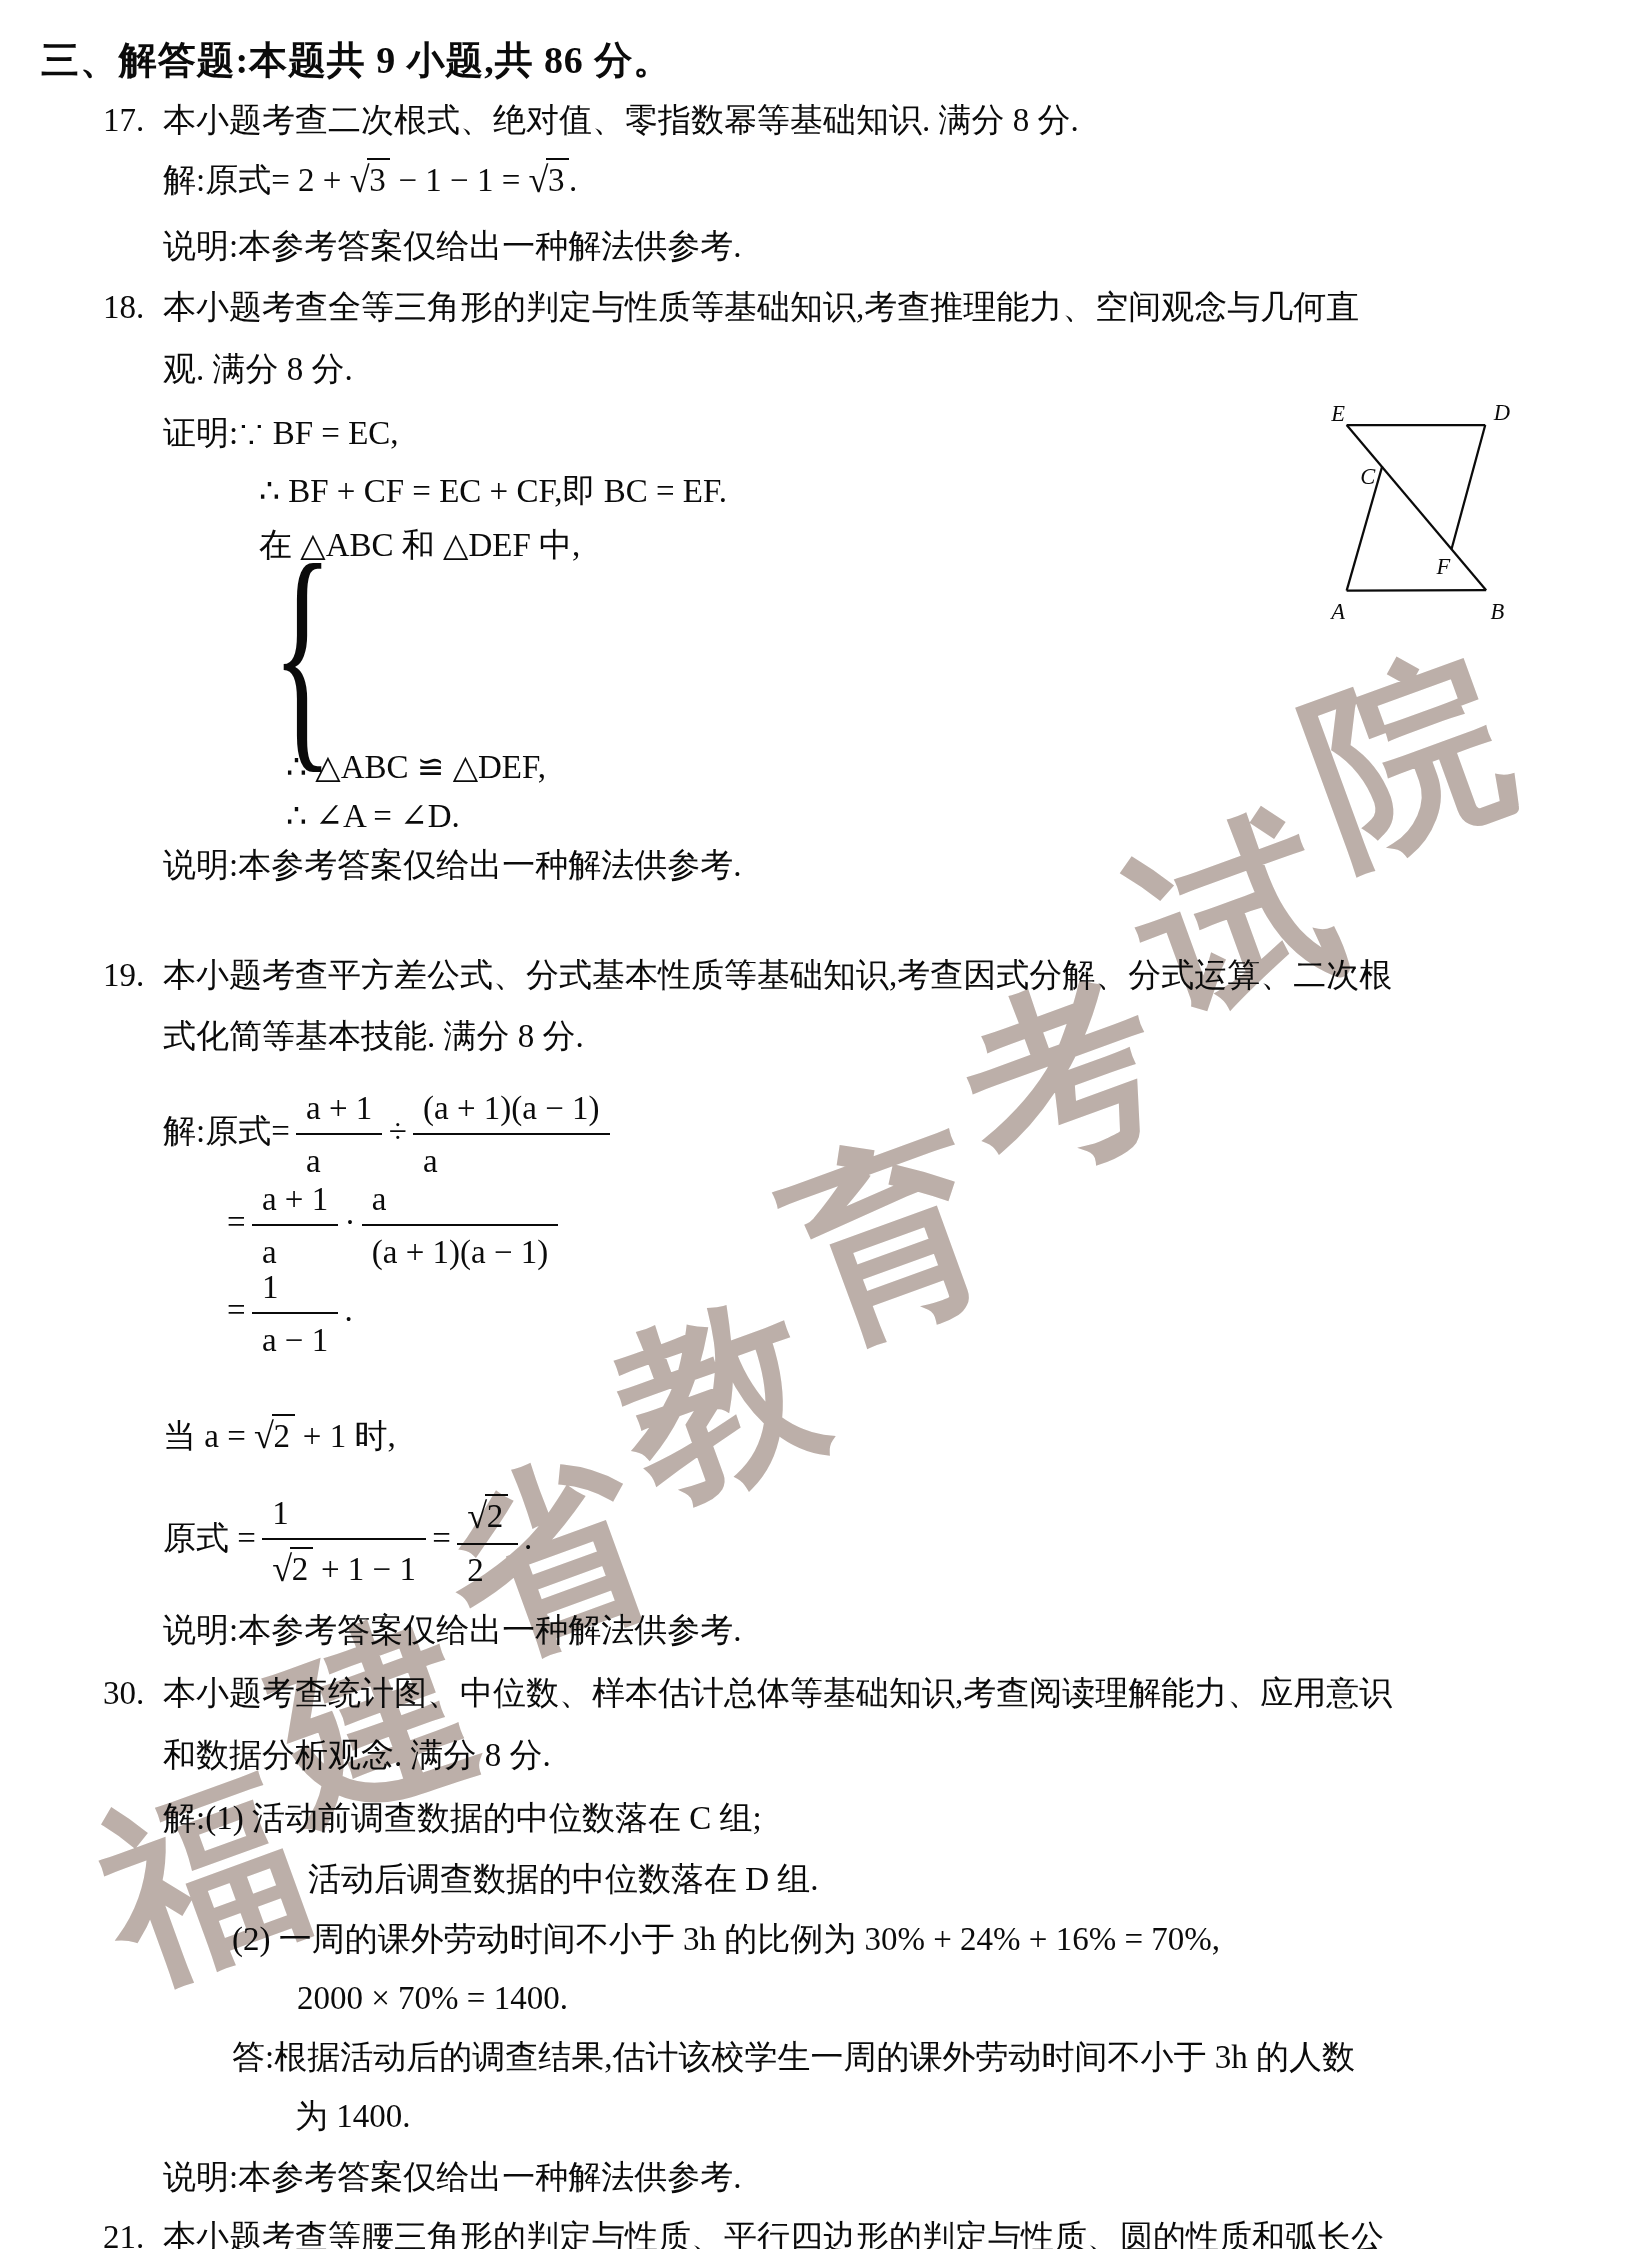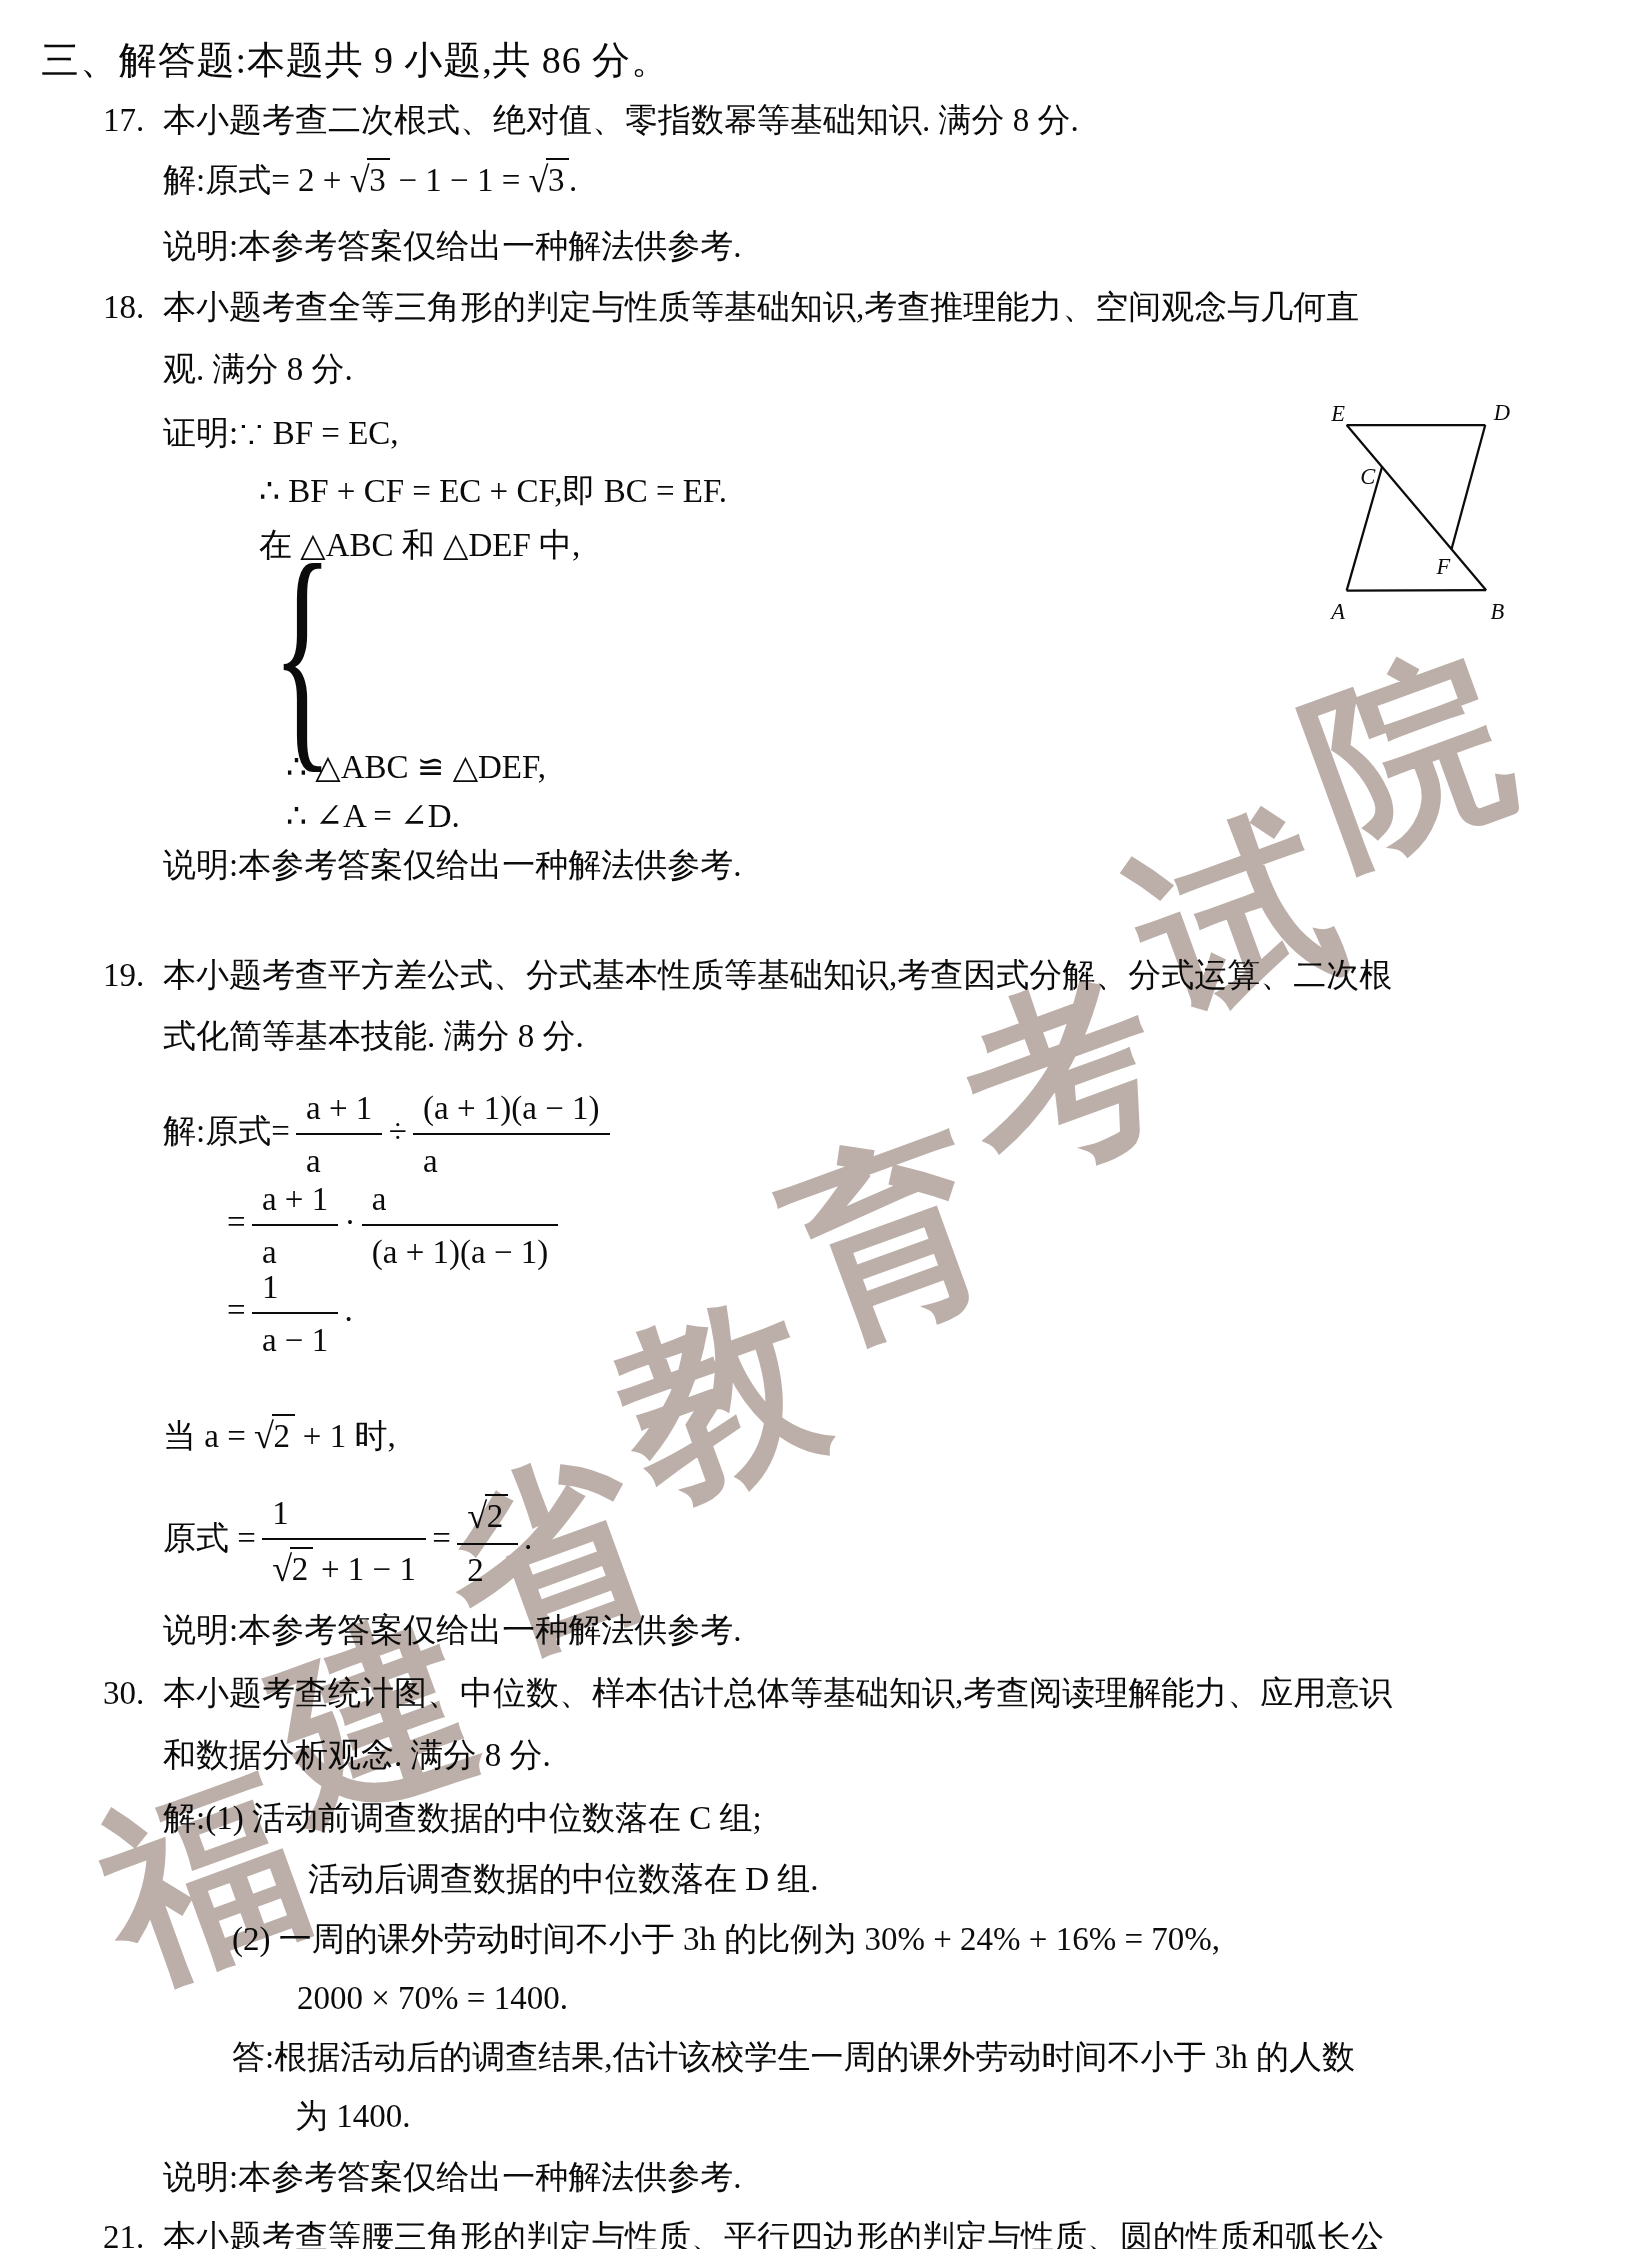--- a/index.html
+++ b/index.html
@@ -5,21 +5,21 @@
   html,body{margin:0;padding:0;}
   body{
     position:relative;
     width:1646px;height:2510px;
     background:#ffffff;
     font-family:"Liberation Serif","DejaVu Serif",serif;
     font-size:33px;color:#0b0b0b;
     overflow:hidden;
   }
   .line{position:absolute;white-space:nowrap;line-height:1.18;z-index:2;}
-  .heading{font-weight:normal;font-size:38px;letter-spacing:0.9px;}
+  .heading{font-weight:bold;font-size:38px;letter-spacing:0.9px;}
   .no{display:inline-block;min-width:60px;}
   .m{font-family:"Liberation Serif","DejaVu Serif",serif;}
   
   .frac{display:inline-block;vertical-align:middle;text-align:left;margin:0 6.3px;}
   .frac .num{display:block;padding:0 10px 5.4px;}
   .frac .den{display:block;border-top:2.7px solid #0b0b0b;padding:6.3px 10px 0;}
   
   .sq{display:inline-block;white-space:nowrap;}
   .sq .rad{display:inline-block;font-size:1.1em;transform:translateY(1.3px);}
   .sq .vin{display:inline-block;border-top:2.7px solid #0b0b0b;padding:1.3px 4.5px 0 1.8px;margin-left:-2.2px;}

